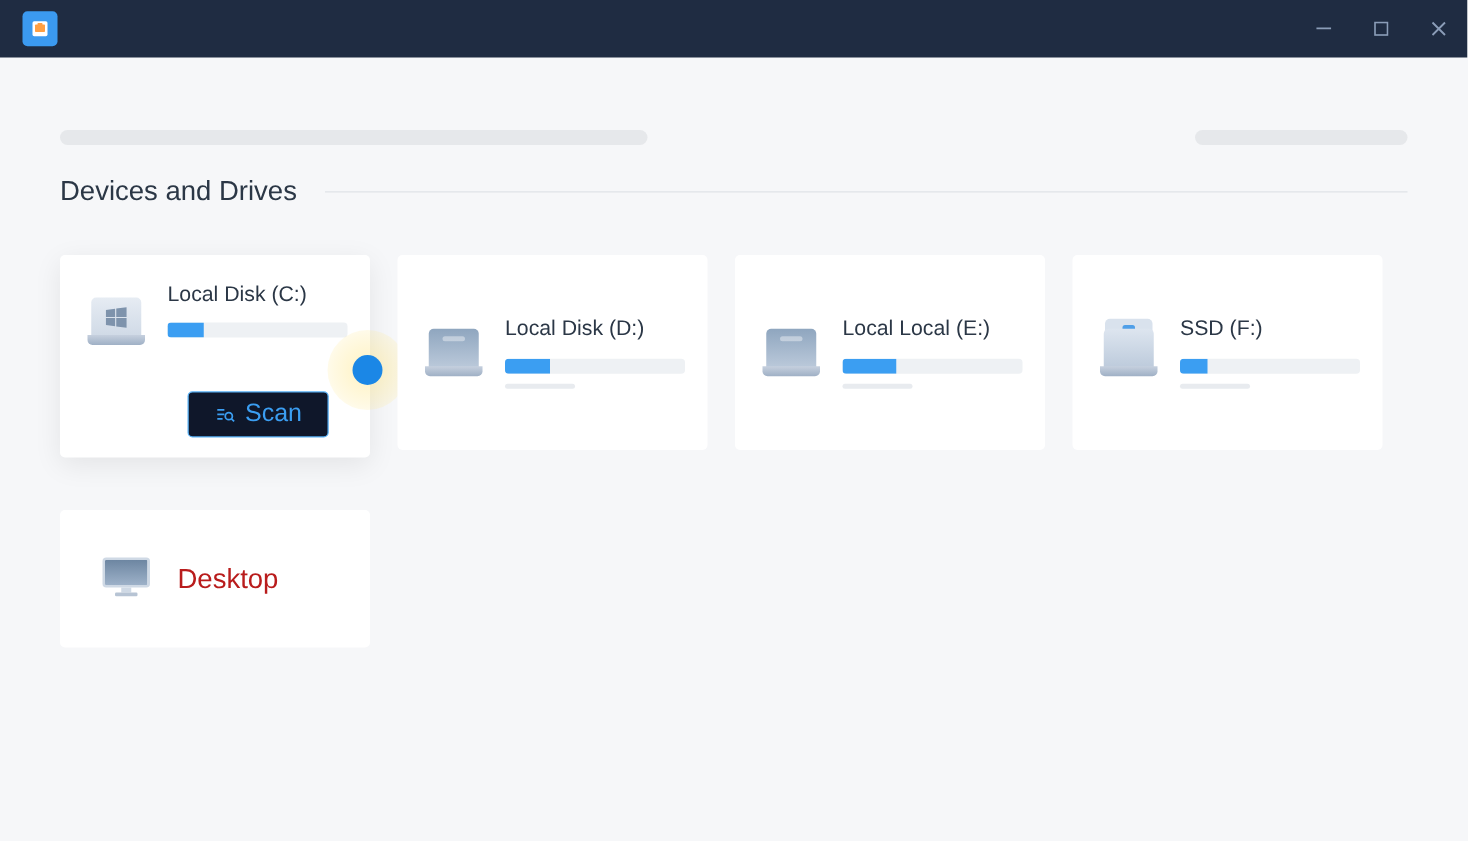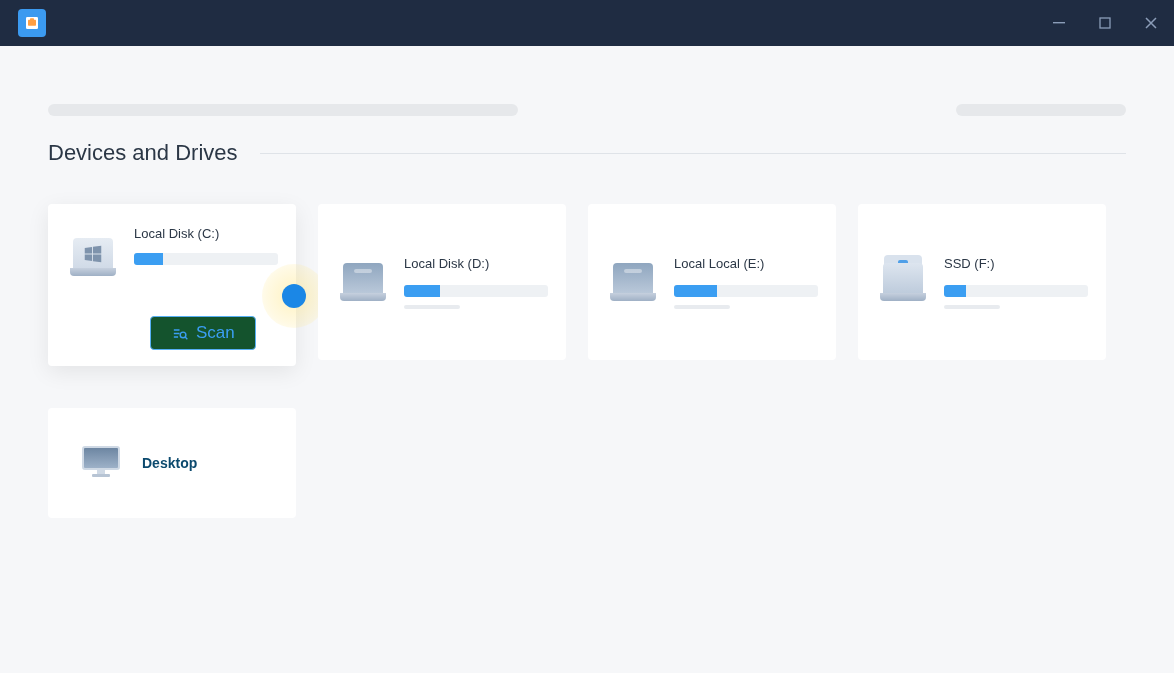--- a/index.html
+++ b/index.html
@@ -92,21 +92,21 @@
     }
     .card.sel {
       box-shadow: 0 6px 22px rgba(0,0,0,0.08);
       height: 162px;
       align-items: flex-start;
       padding-top: 22px;
     }
     .card .dicon { width: 46px; flex: 0 0 46px; }
     .card .dinfo { flex: 1; }
     .card .dname {
-      font-size: 13px; color: #2b3746; font-weight: 500;
+      font-size: 17px; color: #2b3746; font-weight: 500;
     }
     .card .bar {
       margin-top: 14px;
       width: 144px; height: 12px; background: #eef1f4; border-radius: 3px;
       overflow: hidden; position: relative;
     }
     .card .barfill {
       height: 100%; background: #3b9ef2;
     }
     .card .sub {
@@ -129,44 +129,44 @@
       width: 24px; height: 24px;
       border-radius: 50%;
       background: #1b87e6;
       left: 20px; top: 20px;
     }
     .scan-btn {
       position: absolute;
       left: 102px; bottom: 16px;
       border: 1px solid #57b0f5;
       color: #3b9ef2;
-      background: #14532d;
+      background: #0f172a;
       border-radius: 4px;
       padding: 6px 20px;
       display: flex;
       align-items: center;
       gap: 8px;
-      font-size: 17px;
+      font-size: 20px;
       cursor: pointer;
     }
 
     .loc-card {
       background: #fff;
       border-radius: 4px;
       width: 248px;
       height: 110px;
       display: flex;
       align-items: center;
       justify-content: flex-start;
       padding: 0 34px;
       gap: 24px;
       cursor: pointer;
     }
     .loc-card .licon { width: 36px; flex: 0 0 36px; }
-    .loc-card .lname { font-size: 14px; color: #0c4a6e; font-weight: 700; }
+    .loc-card .lname { font-size: 22px; color: #b91c1c; font-weight: 400; }
 
     
     .disk {
       width: 46px; height: 38px; position: relative;
     }
     .disk-body {
       position: absolute; left: 3px; right: 3px; top: 0; bottom: 6px;
       background: linear-gradient(#8fa6bf, #bccadb);
       border-radius: 4px 4px 2px 2px;
     }

